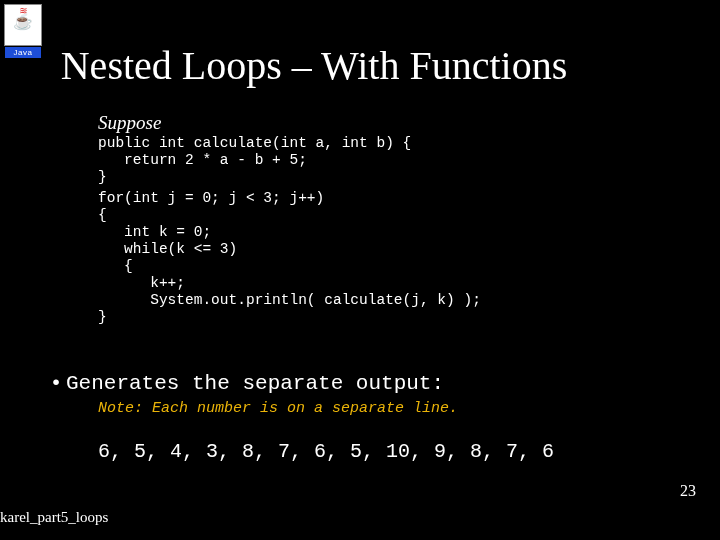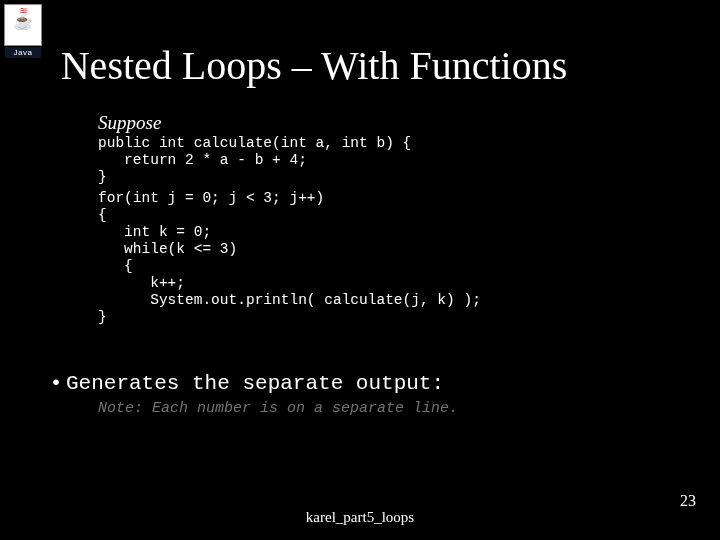--- a/index.html
+++ b/index.html
@@ -42,21 +42,21 @@
     height: 10px;
   }
   .logo .cup {
     color: #2a4fb0;
     font-size: 16px;
     line-height: 14px;
     font-weight: bold;
   }
   .logo .bar {
     margin-top: 18px;
-    background: #0f172a;
+    background: #1d4ed8;
     color: #fff;
     font-size: 8px;
     line-height: 11px;
     width: 100%;
     text-align: center;
     font-family: Arial, sans-serif;
     letter-spacing: 0.5px;
   }
   .title {
     position: absolute;
@@ -102,44 +102,43 @@
     width: 20px;
     text-align: center;
   }
   .note {
     position: absolute;
     top: 400px;
     left: 98px;
     font-family: "Courier New", Courier, monospace;
     font-style: italic;
     font-size: 15px;
-    color: #737373;
+    color: #eab308;
   }
   .outrow {
     position: absolute;
     top: 440px;
     left: 98px;
     font-family: "Courier New", Courier, monospace;
     font-size: 20px;
     color: #fff;
     white-space: pre;
   }
   .footer {
     position: absolute;
     bottom: 14px;
     left: 0;
     width: 720px;
-    text-align: center;
     font-family: "Times New Roman", Times, serif;
     font-size: 15px;
     color: #fff;
   }
   .pagenum {
     position: absolute;
-    bottom: 30px;
+    bottom: 40px;
     right: 24px;
     font-family: "Times New Roman", Times, serif;
     font-size: 16px;
     color: #fff;
   }
 </style>
 </head>
 <body>
 
 <div class="slide">
@@ -148,35 +147,36 @@
     <div class="steam">≋</div>
     <div class="cup">☕</div>
     <div class="bar">Java</div>
   </div>
 
   <div class="title">Nested Loops – With Functions</div>
 
   <div class="body">
     <div class="sec-label">Suppose</div>
     <div class="code">public int calculate(int a, int b) {
-   return 2 * a - b + 4;
+   return 2 * a - b + 5;
 }</div>
     <div class="code">for(int j = 0; j &lt; 3; j++)
 {
    int k = 0;
    while(k &lt;= 3)
    {
       k++;
       System.out.println( calculate(j, k) );
 }</div>
   </div>
 
   <div class="bullet-row">
     <span class="bullet-dot">•</span><span>Generates the separate output:</span>
   </div>
 
   <div class="note">Note: Each number is on a separate line.</div>
 
+  <div class="outrow">6, 5, 4, 3, 8, 7, 6, 5, 10, 9, 8, 7, 6</div>
 
   <div class="footer">karel_part5_loops</div>
   <div class="pagenum">23</div>
 
 </div>
 
 </body></html>

